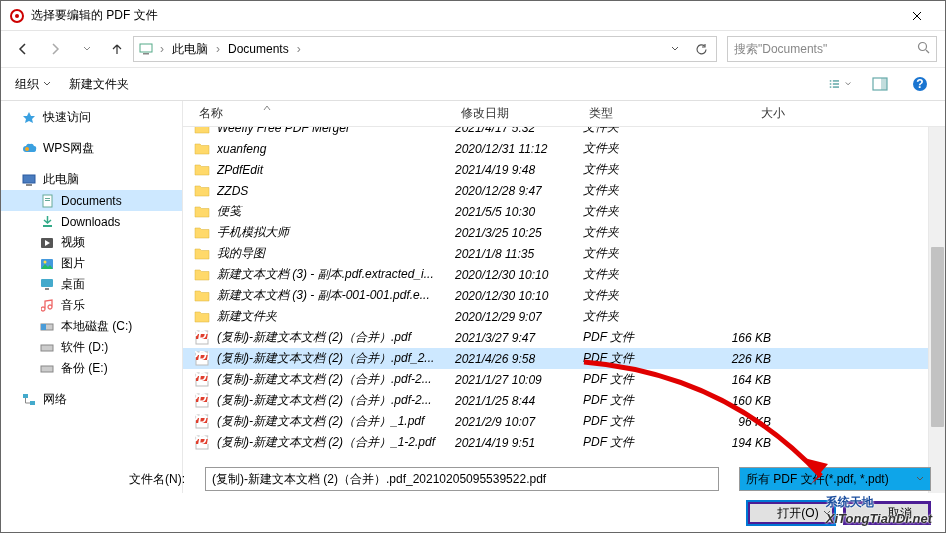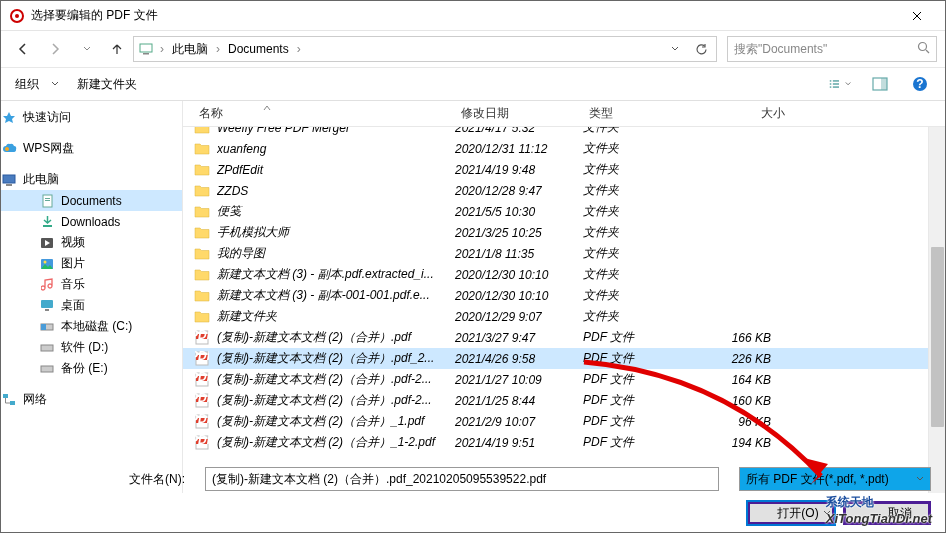--- a/index.html
+++ b/index.html
@@ -17,28 +17,28 @@
 .addressbar { flex: 1; height: 26px; border: 1px solid #ccc; display: flex; align-items: center; padding: 0 4px; gap: 4px; background: #fff; }
 .addressbar .pc-icon { width: 16px; height: 16px; }
 .crumb { padding: 0 2px; cursor: pointer; }
 .crumb-sep { color: #888; padding: 0 2px; }
 .addr-flex { flex: 1; }
 .addr-drop, .addr-refresh { width: 22px; height: 22px; display: flex; align-items: center; justify-content: center; cursor: pointer; }
 .searchbox { width: 210px; height: 26px; border: 1px solid #ccc; display: flex; align-items: center; padding: 0 6px; margin-left: 6px; color: #888; }
 .searchbox .sflex { flex: 1; }
 
 .toolbar { height: 34px; display: flex; align-items: center; padding: 0 14px; gap: 18px; border-top: 1px solid #e8e8e8; border-bottom: 1px solid #e0e0e0; }
-.toolbar .tool { cursor: pointer; display: flex; align-items: center; gap: 12px; }
+.toolbar .tool { cursor: pointer; display: flex; align-items: center; gap: 4px; }
 .toolbar .tflex { flex: 1; }
 .tool-icon { width: 22px; height: 22px; display: flex; align-items: center; justify-content: center; color: #4a6; cursor: pointer; }
 .tool-icon.blue { color: #1a75d1; }
 
 .main { display: flex; height: 392px; }
 .sidebar { width: 182px; border-right: 1px solid #e8e8e8; padding: 6px 0; overflow: hidden; }
-.side-item { height: 21px; display: flex; align-items: center; gap: 6px; cursor: pointer; }
+.side-item { height: 21px; display: flex; align-items: center; padding-left: 20px; gap: 6px; cursor: pointer; }
 .side-item.sub { padding-left: 38px; }
 .side-item.selected { background: #cde8ff; }
 .side-gap { height: 10px; }
 .si-icon { width: 16px; height: 16px; display: inline-flex; align-items: center; justify-content: center; }
 
 .filelist { flex: 1; display: flex; flex-direction: column; position: relative; }
 .fhead { height: 26px; display: flex; align-items: center; border-bottom: 1px solid #e8e8e8; padding-left: 10px; }
 .fhead .col { color: #333; padding: 0 6px; }
 .col-name { width: 262px; display: flex; }
 .col-date { width: 128px; }
@@ -239,34 +239,34 @@
           <svg width="14" height="12" viewBox="0 0 14 12">
             <rect x="1" y="1" width="12" height="10" fill="#49d" rx="1"></rect>
             <circle cx="5" cy="4" r="1.5" fill="#fd4"></circle>
             <path d="M1 11 L5 6 L8 9 L10 7 L13 11 Z" fill="#2b6"></path>
           </svg>
         </span>
         <span>图片</span>
       </div>
     <div class="side-item sub">
         <span class="si-icon">
-          <svg width="13" height="13" viewBox="0 0 13 13">
-            <path d="M4 10 A2 2 0 1 0 4 10.01 M4 10 L4 2 L11 1 L11 8 A2 2 0 1 0 11 8.01" fill="none" stroke="#e66" stroke-width="1.3"></path>
-          </svg>
-        </span>
-        <span>音乐</span>
-      </div>
-    <div class="side-item sub">
-        <span class="si-icon">
           <svg width="14" height="13" viewBox="0 0 14 13">
             <rect x="1" y="1" width="12" height="8" fill="#4ac" rx="1"></rect>
             <rect x="5" y="10" width="4" height="2" fill="#888"></rect>
           </svg>
         </span>
         <span>桌面</span>
+      </div>
+    <div class="side-item sub">
+        <span class="si-icon">
+          <svg width="13" height="13" viewBox="0 0 13 13">
+            <path d="M4 10 A2 2 0 1 0 4 10.01 M4 10 L4 2 L11 1 L11 8 A2 2 0 1 0 11 8.01" fill="none" stroke="#e66" stroke-width="1.3"></path>
+          </svg>
+        </span>
+        <span>音乐</span>
       </div>
     <div class="side-item sub">
         <span class="si-icon">
           <svg width="14" height="11" viewBox="0 0 14 11">
             <rect x="1" y="3" width="12" height="6" fill="#ccc" stroke="#888"></rect>
             <rect x="1" y="3" width="5" height="6" fill="#4a9cd8"></rect>
           </svg>
         </span>
         <span>本地磁盘 (C:)</span>
       </div>

